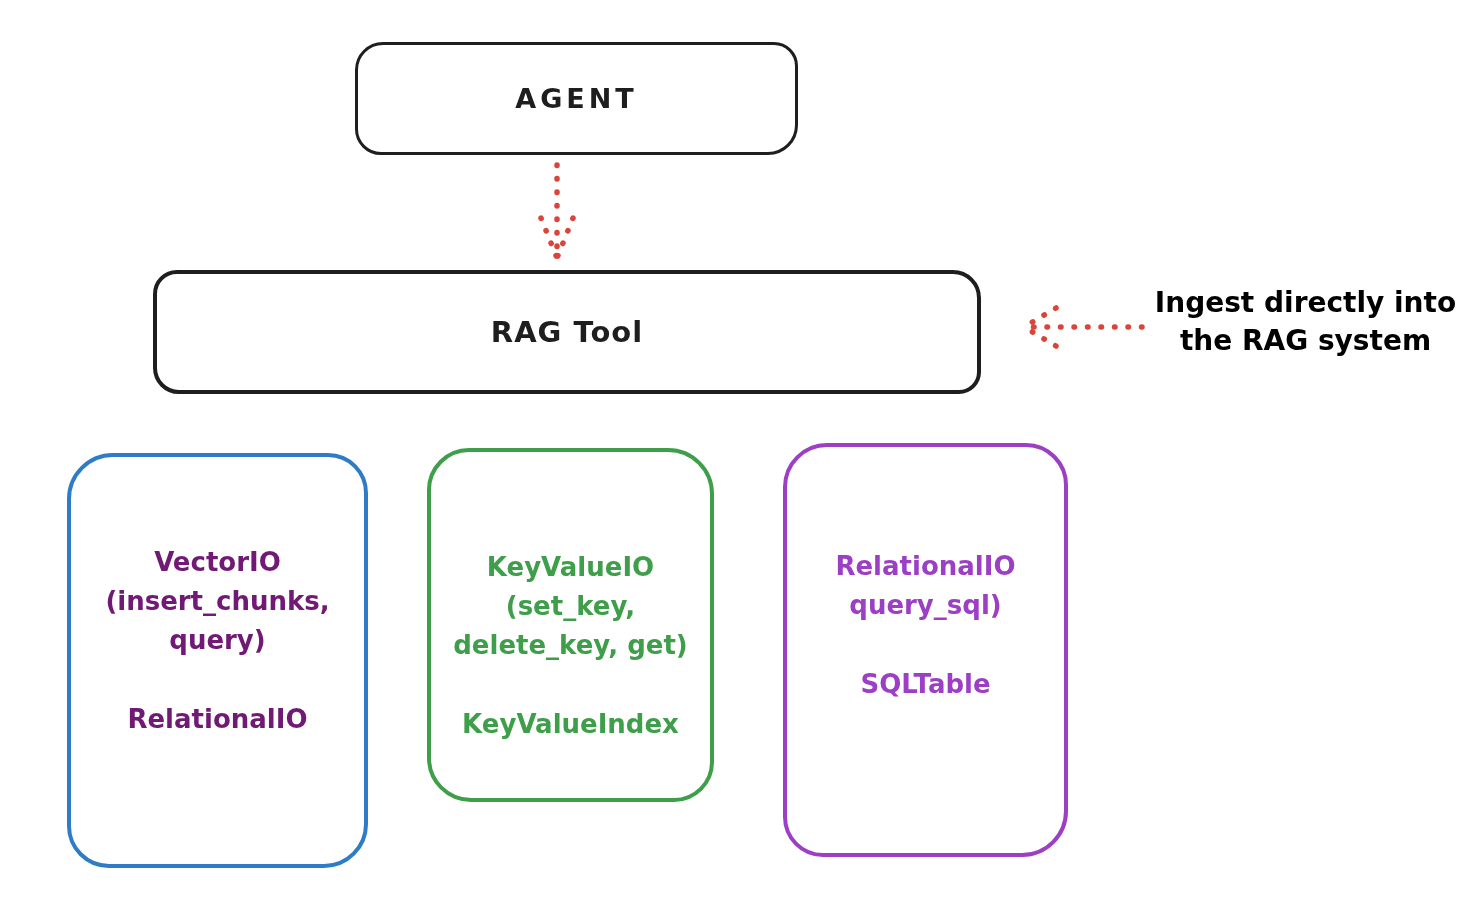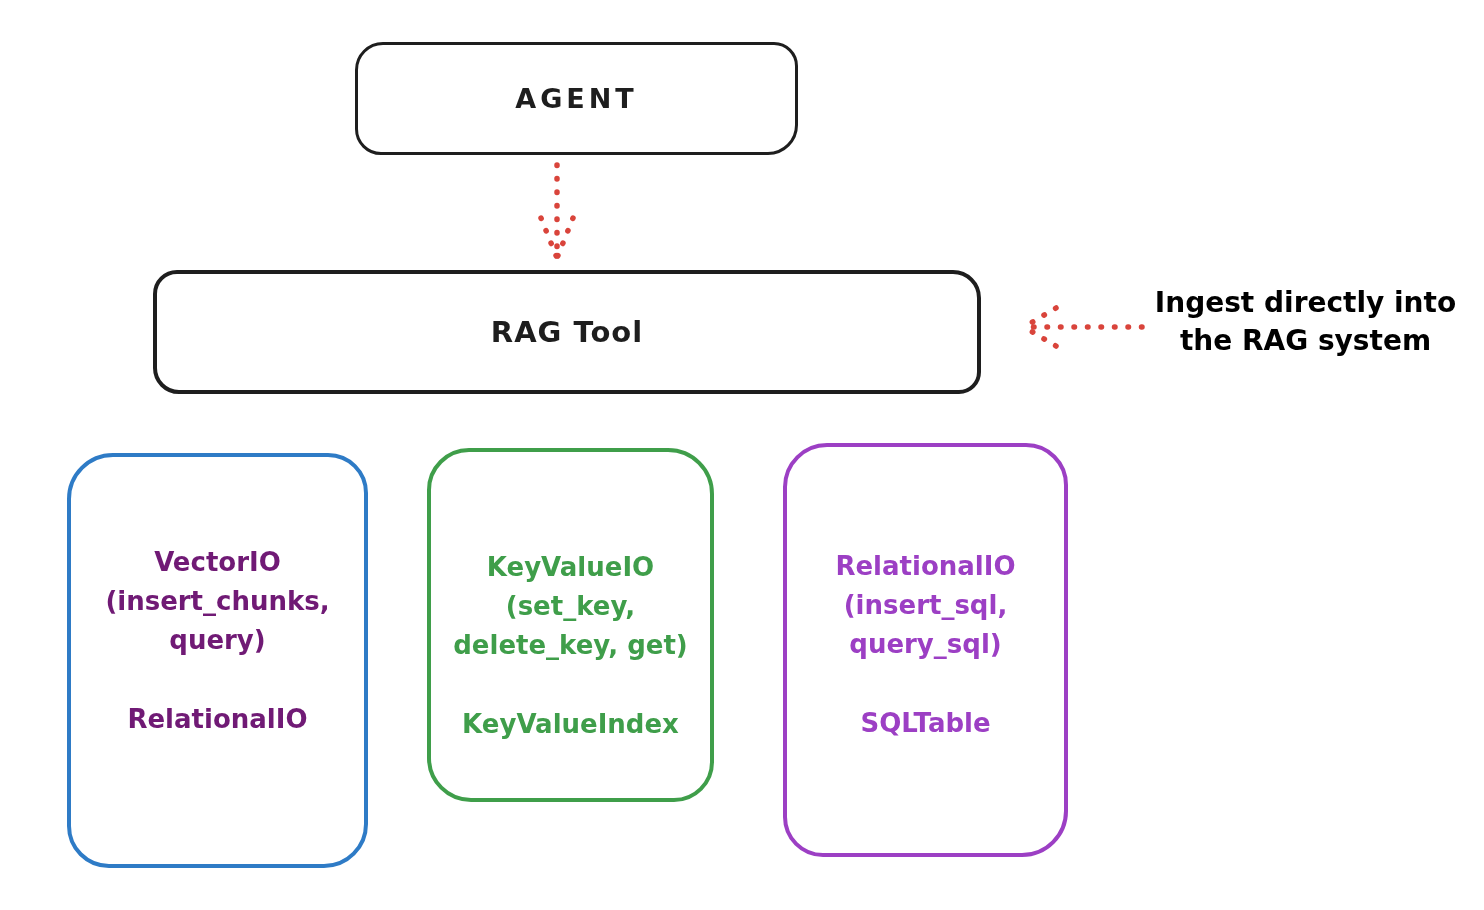--- a/index.html
+++ b/index.html
@@ -152,19 +152,18 @@
       <div>KeyValueIO</div>
       <div>(set_key,</div>
       <div>delete_key, get)</div>
     </div>
     <div class="io-index">KeyValueIndex</div>
   </div>
 
   <div class="io-box relational-box" style="border-color: rgb(156, 63, 196); color: rgb(156, 63, 196);">
     <div class="io-title">
       <div>RelationalIO</div>
-      <div>(insert_sql,</div>
       <div>query_sql)</div>
     </div>
     <div class="io-index">SQLTable</div>
   </div>
 
 </div>
 
 </body></html>

